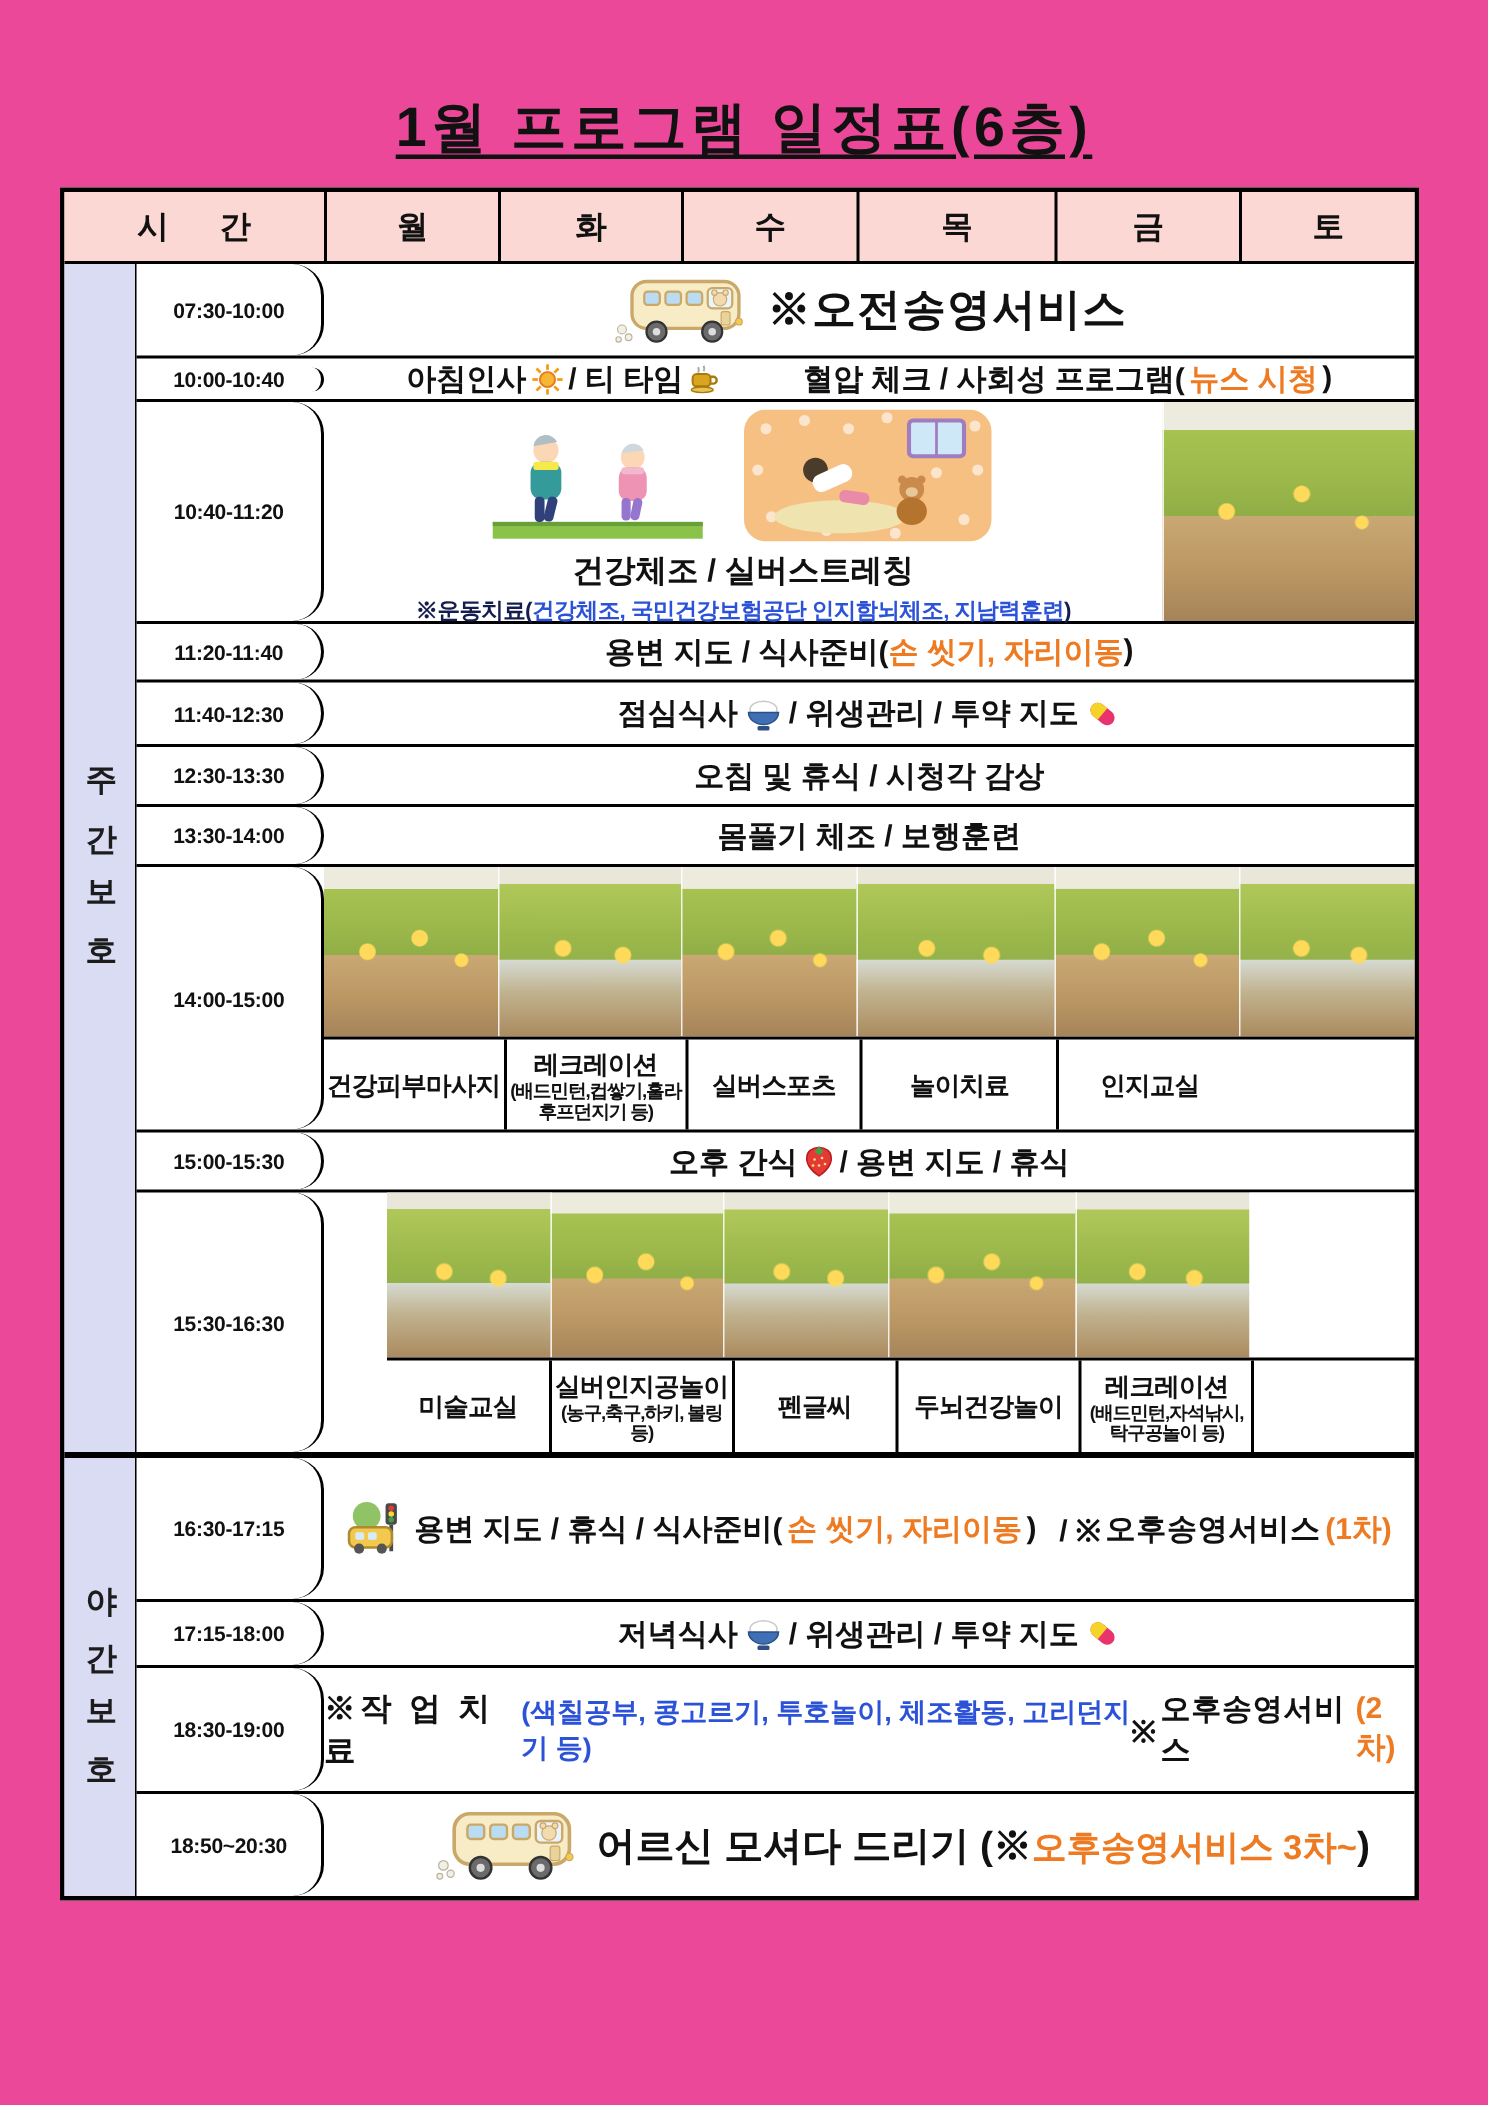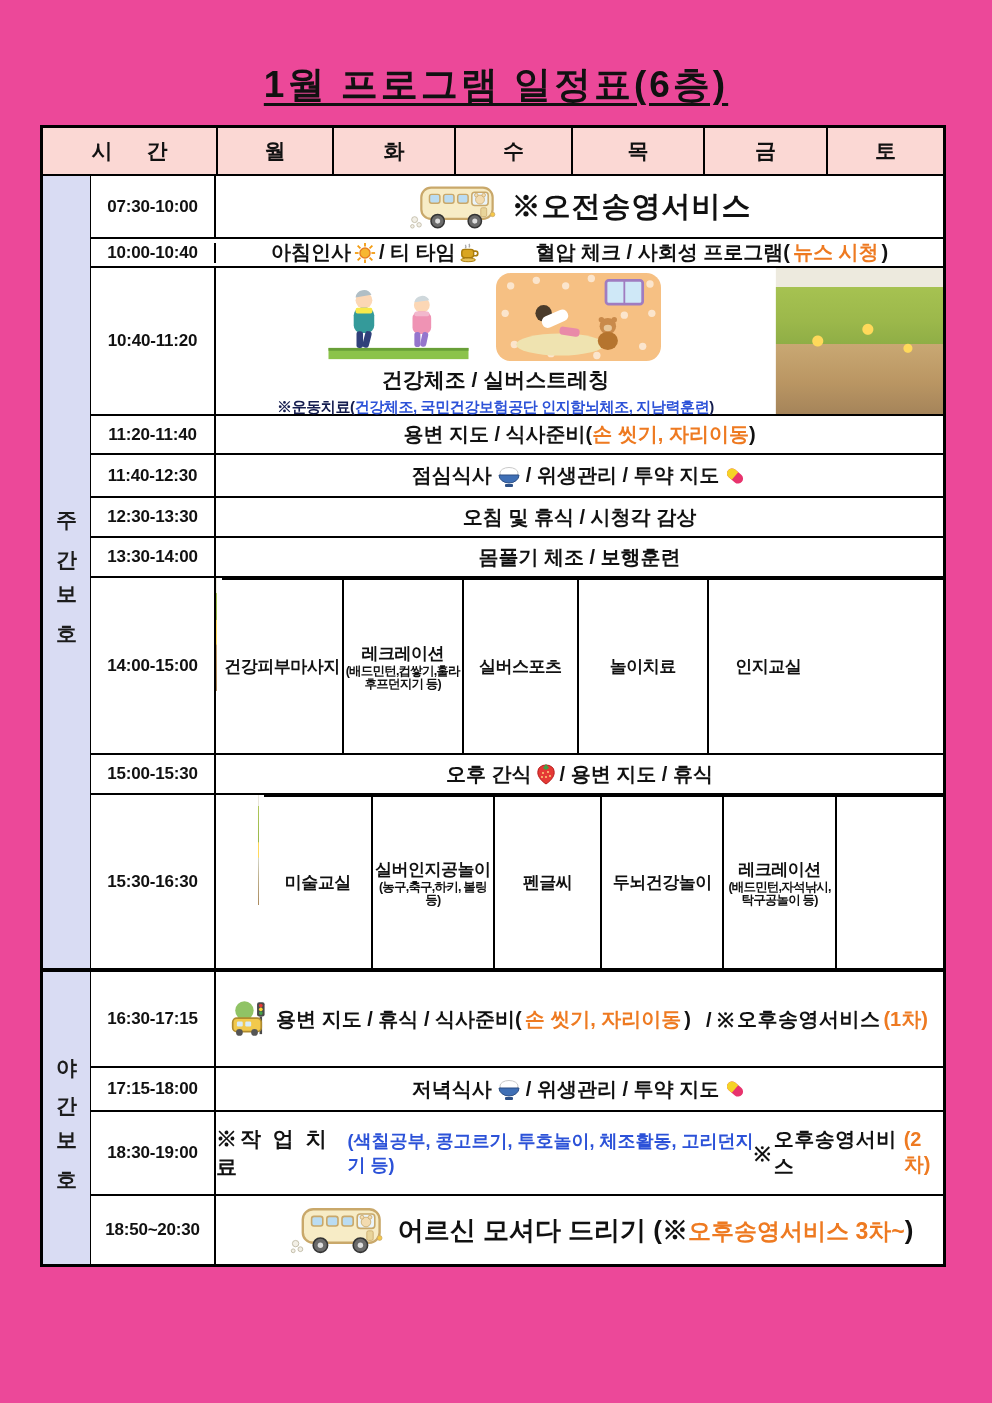--- a/index.html
+++ b/index.html
@@ -35,38 +35,38 @@
     display:flex; align-items:center; justify-content:center;
     writing-mode:vertical-rl; text-orientation:upright;
     font-size:21px; font-weight:700; letter-spacing:17px; color:#1c1c1c;
   }
   .rows { flex:1; display:flex; flex-direction:column; }
   .row { display:flex; border-bottom:2px solid #000; }
   .row:last-child { border-bottom:none;gap:42px; }
   .time {
     width:125px; border-right:2px solid #000; flex:none;
     display:flex; align-items:center; justify-content:center;
-    font-size:17px; font-weight:700; letter-spacing:-0.2px; white-space:nowrap;
+    font-size:14px; font-weight:700; letter-spacing:-0.2px; white-space:nowrap;border-radius:21px;
   }
   .content { flex:1; display:flex; align-items:center; justify-content:center; font-weight:700; }
   .col { justify-content:space-evenly; }
   .line { display:flex; align-items:center; justify-content:center; gap:3px; }
   .t20 { font-size:20px; }
   .big { font-size:29px; font-weight:800; letter-spacing:1px; }
   .orange { color:#ee7a21; }
   .blue { color:#2c52d8; }
   .icon { vertical-align:-4px; }
   
   .ex-main { flex:1; display:flex; flex-direction:column; align-items:center; padding-top:5px; }
   .ex-clips { display:flex; align-items:flex-end; gap:20px; height:88px; }
   .ex-line1 { font-size:21px; font-weight:700; margin-top:5px; }
   .ex-line2 { font-size:15px; font-weight:700; margin-top:4px; color:#151d4f; letter-spacing:-0.4px; white-space:nowrap; }
   .ex-photo { width:168px; flex:none; }
   
-  .stack { flex-direction:row; align-items:stretch; justify-content:flex-start; }
+  .stack { flex-direction:column; align-items:stretch; justify-content:flex-start; }
   .photo-grid { display:grid; grid-template-columns:116fr 122fr 117fr 132fr 123fr 117fr; }
   .ph-113 { height:113px; } .ph-110 { height:110px; }
   .photo {
     border-left:1px solid rgba(255,255,255,.85);
     background:
       radial-gradient(circle at 25% 50%, #ffd95a 0 5px, rgba(0,0,0,0) 6px),
       radial-gradient(circle at 55% 42%, #ffd95a 0 5px, rgba(0,0,0,0) 6px),
       radial-gradient(circle at 79% 55%, #ffd95a 0 4px, rgba(0,0,0,0) 5px),
       linear-gradient(180deg, #edeade 0%, #edeade 13%, #a6c251 13%, #9cb84b 36%, #8fae46 52%, #c9a873 52%, #ba9663 78%, #a5845a 100%);
   }

